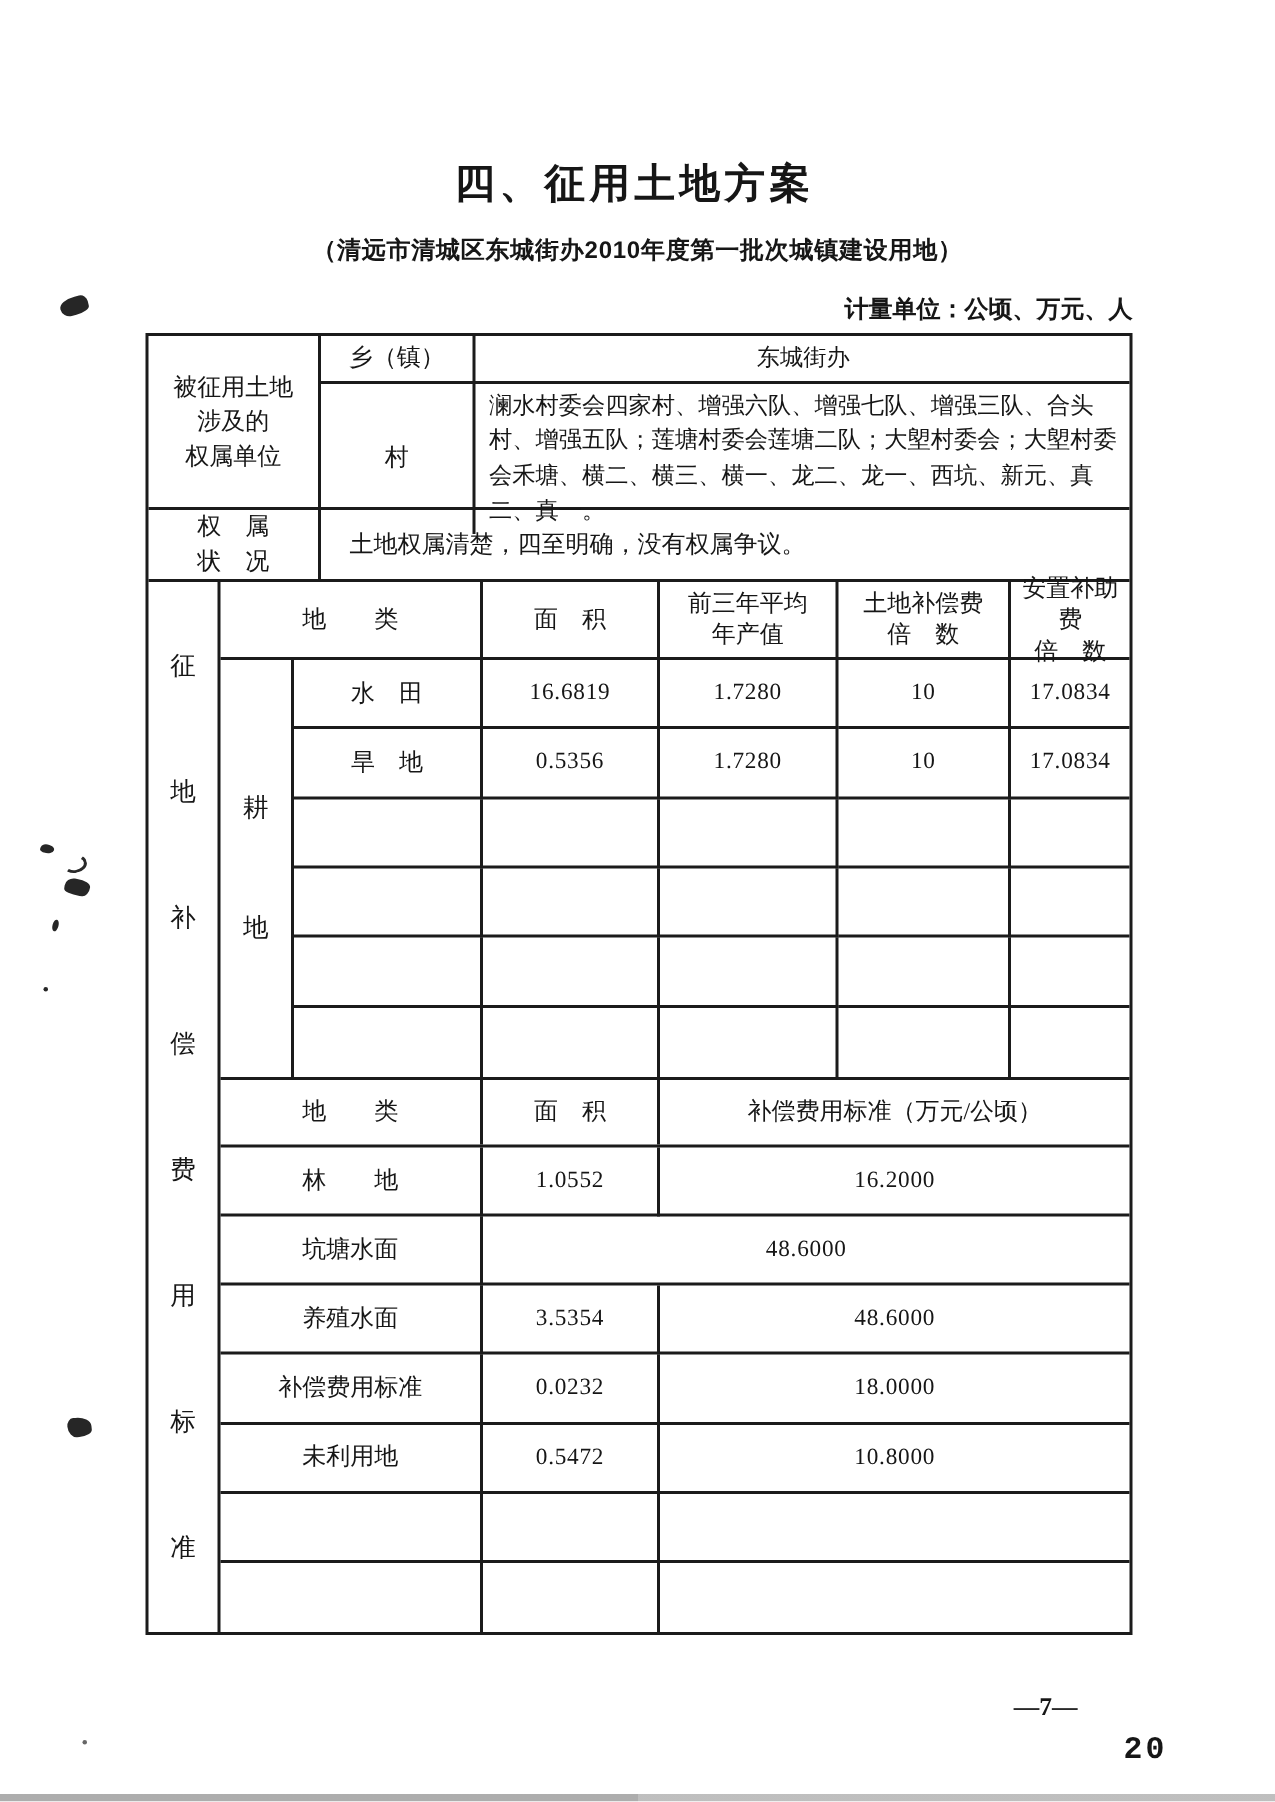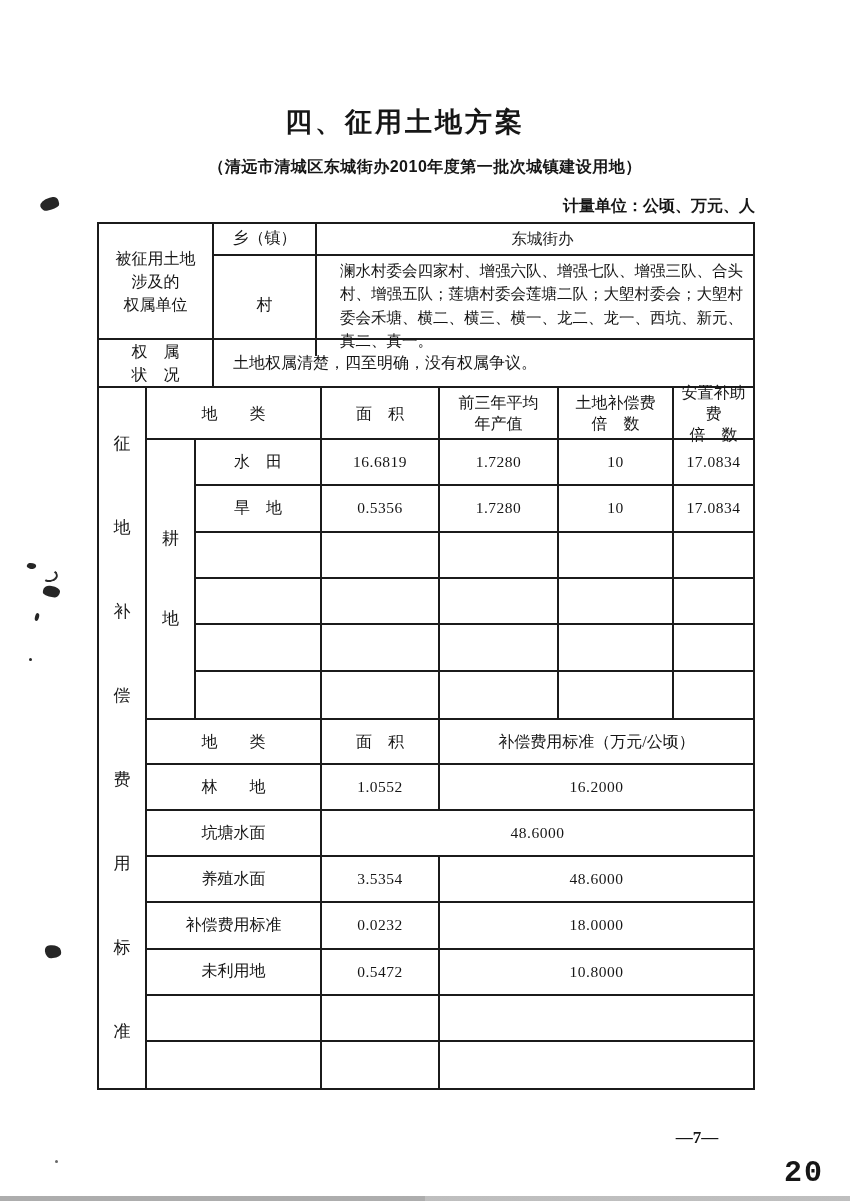--- a/index.html
+++ b/index.html
@@ -3,21 +3,21 @@
 <meta charset="utf-8">
 <style>
   html,body{margin:0;padding:0;}
   body{
     width:850px;height:1201px;position:relative;
     background:#ffffff;overflow:hidden;
     font-family:"Liberation Serif","DejaVu Serif",serif;
     color:#161616;
   }
   .page-title{
-    position:absolute;top:104px;left:0;width:810px;
+    position:absolute;top:104px;left:18px;width:810px;
     text-align:center;font-size:27px;font-weight:bold;
     font-family:"Liberation Sans","DejaVu Sans",sans-serif;
     letter-spacing:3px;
   }
   .page-subtitle{
     position:absolute;top:157px;left:0;width:850px;
     text-align:center;font-size:16px;font-weight:bold;
     font-family:"Liberation Sans","DejaVu Sans",sans-serif;
     letter-spacing:0.5px;
   }
@@ -38,21 +38,21 @@
   .bb{border-bottom:2px solid #1b1b1b;}
   .pre{white-space:pre-line;}
   .row{display:flex;box-sizing:border-box;}
   .own-top{height:116px;}
   .own-label{width:115px;line-height:23px;}
   .own-right{flex:1;display:flex;flex-direction:column;}
   .own-r1{height:46px;}
   .own-r2{flex:1;}
   .kcol{width:103px;}
   .vcell{flex:1;padding:3px 8px 3px 9px;line-height:23.5px;
-    font-size:15.5px;align-items:center;display:flex;margin-left:14px;}
+    font-size:15.5px;align-items:center;display:flex;}
   .own-status{height:48px;}
   .status-val{flex:1;padding-left:19px;font-size:16px;}
   .comp{flex:1;display:flex;}
   .comp-label{width:48px;line-height:84px;font-size:17px;font-weight:normal;}
   .comp-right{flex:1;display:flex;flex-direction:column;}
   .hdr1{height:52px;}
   .hdr2{height:45px;}
   .hdr-cell{line-height:21px;}
   .c-type{width:175px;}
   .c-sub{width:126px;}
@@ -70,22 +70,22 @@
   .other-rows{flex:1;display:flex;flex-direction:column;}
   .other-row{flex:1;display:flex;}
   .other-row .bb3{border-bottom:2px solid #1b1b1b;}
   .other-row:last-child .bb3{border-bottom:none;}
   .num{font-size:15.5px;letter-spacing:0.5px;}
   .footer-page{
     position:absolute;top:1128px;left:652px;width:90px;
     text-align:center;font-size:17px;font-weight:bold;
   }
   .corner-num{
-    position:absolute;top:1156px;left:784px;
-    font-size:30px;font-weight:bold;letter-spacing:2px;
+    position:absolute;top:1156px;left:749px;
+    font-size:21px;font-weight:bold;letter-spacing:2px;
     font-family:"Liberation Mono","DejaVu Sans Mono",monospace;
   }
   .speck{position:absolute;background:#262626;}
   .sp1{left:40px;top:198px;width:19px;height:12px;
     border-radius:70% 30% 60% 40%/60% 50% 40% 60%;transform:rotate(-14deg);}
   .sp2{left:27px;top:563px;width:9px;height:6px;
     border-radius:60% 40% 70% 30%;transform:rotate(20deg);}
   .sp3{left:42px;top:570px;width:12px;height:8px;background:transparent;
     border:2px solid #2a2a2a;border-top-color:transparent;border-left-color:transparent;
     border-radius:50%;transform:rotate(-10deg);}

